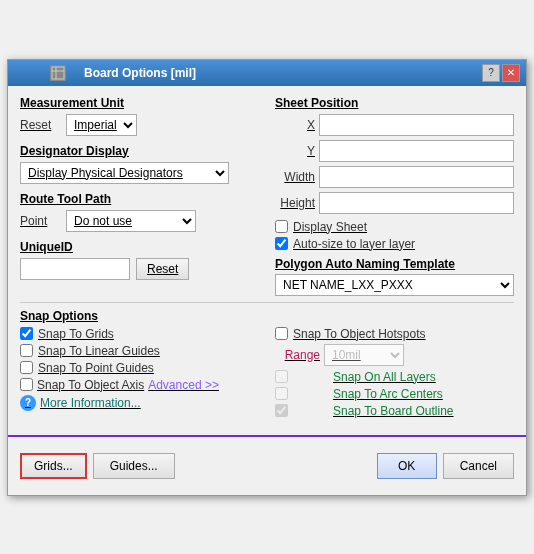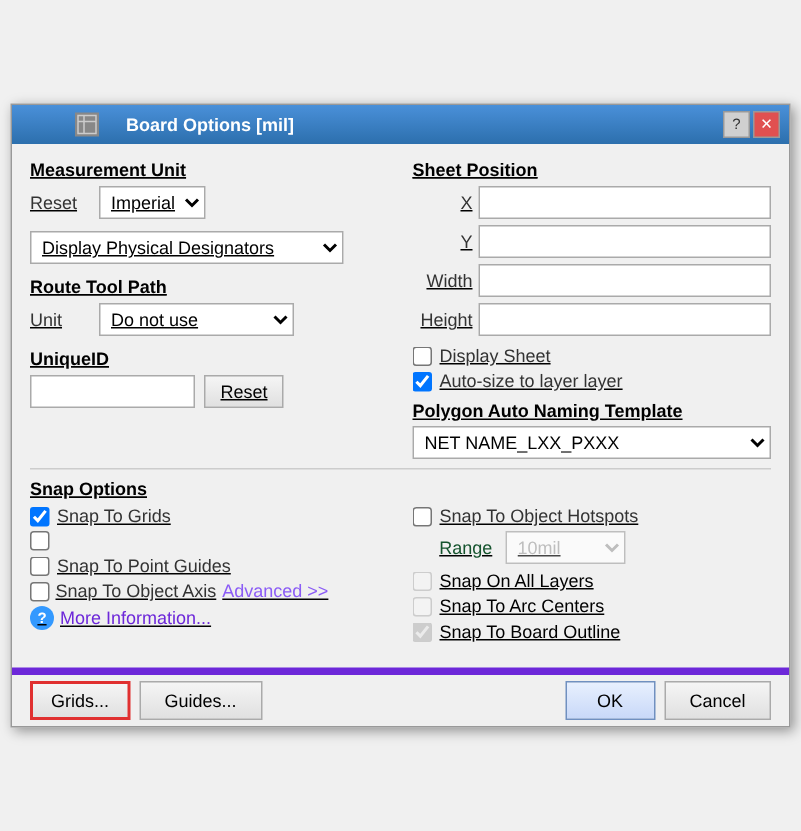--- a/index.html
+++ b/index.html
@@ -189,30 +189,30 @@
       border-radius: 50%;
       background: #3399ff;
       color: white;
       display: flex;
       align-items: center;
       justify-content: center;
       font-size: 10px;
       font-weight: bold;
     }
     .more-info-link {
-      color: #6d28d9;
+      color: #0f766e;
       cursor: pointer;
       font-size: 12px;
     }
     .bottom-buttons {
       display: flex;
       justify-content: space-between;
       align-items: center;
-      padding: 4px 12px;
-      border-top: 5px solid #6d28d9;
+      padding: 16px 12px;
+      border-top: 2px solid #6d28d9;
       background: #f0f0f0;
     }
     .bottom-left-btns {
       display: flex;
       gap: 6px;
     }
     .bottom-right-btns {
       display: flex;
       gap: 6px;
     }
@@ -235,22 +235,23 @@
     }
     .grids-btn {
       border: 2px solid #e03030;
       background: linear-gradient(to bottom, #f5f5f5, #e0e0e0);
       font-size: 12px;
       padding: 3px 12px;
       height: 26px;
       cursor: pointer;
     }
     .disabled-label {
-      color: #000000;
-      font-size: 12px;
+      color: #15803d;
+      font-size: 12px;
+      margin-left: 40px;
     }
     .snap-with-adv {
       display: flex;
       align-items: center;
       gap: 4px;
     }
     .polygon-section {
       margin-top: 1px;
     }
     .polygon-label {
@@ -299,32 +300,33 @@
         <div class="row">
           <span class="label">Reset</span>
           <select>
             <option>Imperial</option>
             <option>Metric</option>
           </select>
         </div>
 
         <div style="margin-bottom:8px;"></div>
 
+        <div class="section-title">Designator Display</div>
         <div class="row">
           <select style="width:209px;">
             <option>Display Physical Designators</option>
             <option>Display Logical Designators</option>
           </select>
         </div>
 
         <div style="margin-bottom:8px;"></div>
 
         <div class="section-title">Route Tool Path</div>
         <div class="row">
-          <span class="label">Unit</span>
+          <span class="label">Point</span>
           <select style="width:130px;">
             <option>Do not use</option>
             <option>Any Layer</option>
           </select>
         </div>
 
         <div style="margin-bottom:8px;"></div>
 
         <div class="section-title">UniqueID</div>
         <div class="uid-row">
@@ -382,20 +384,21 @@
     <div class="section-title">Snap Options</div>
     <div class="snap-section">
 
       <div class="snap-left">
         <div class="checkbox-row">
           <input type="checkbox" checked="" style="">
           <span class="checkbox-label">Snap To Grids</span>
         </div>
         <div class="checkbox-row">
           <input type="checkbox" style="">
+          <span class="checkbox-label">Snap To Linear Guides</span>
         </div>
         <div class="checkbox-row">
           <input type="checkbox" style="">
           <span class="checkbox-label">Snap To Point Guides</span>
         </div>
         <div class="checkbox-row snap-with-adv">
           <input type="checkbox" style="">
           <span class="checkbox-label">Snap To Object Axis</span>
           <a class="advanced-link">Advanced &gt;&gt;</a>
         </div>
@@ -404,21 +407,21 @@
           <a class="more-info-link">More Information...</a>
         </div>
       </div>
 
       <div class="snap-right">
         <div class="checkbox-row">
           <input type="checkbox" style="">
           <span class="checkbox-label">Snap To Object Hotspots</span>
         </div>
         <div class="field-row">
-          <span class="field-label" style="min-width:45px;text-align:center;color:#14532d;margin-left:13px;">Range</span>
+          <span class="field-label" style="min-width:45px;text-align:right;color:#be185d;">Range</span>
           <select style="width:80px;color:#aaa;" disabled="">
             <option>10mil</option>
           </select>
         </div>
         <div class="checkbox-row">
           <input type="checkbox" disabled="" style="">
           <span class="checkbox-label disabled-label">Snap On All Layers</span>
         </div>
         <div class="checkbox-row">
           <input type="checkbox" disabled="" style="">

